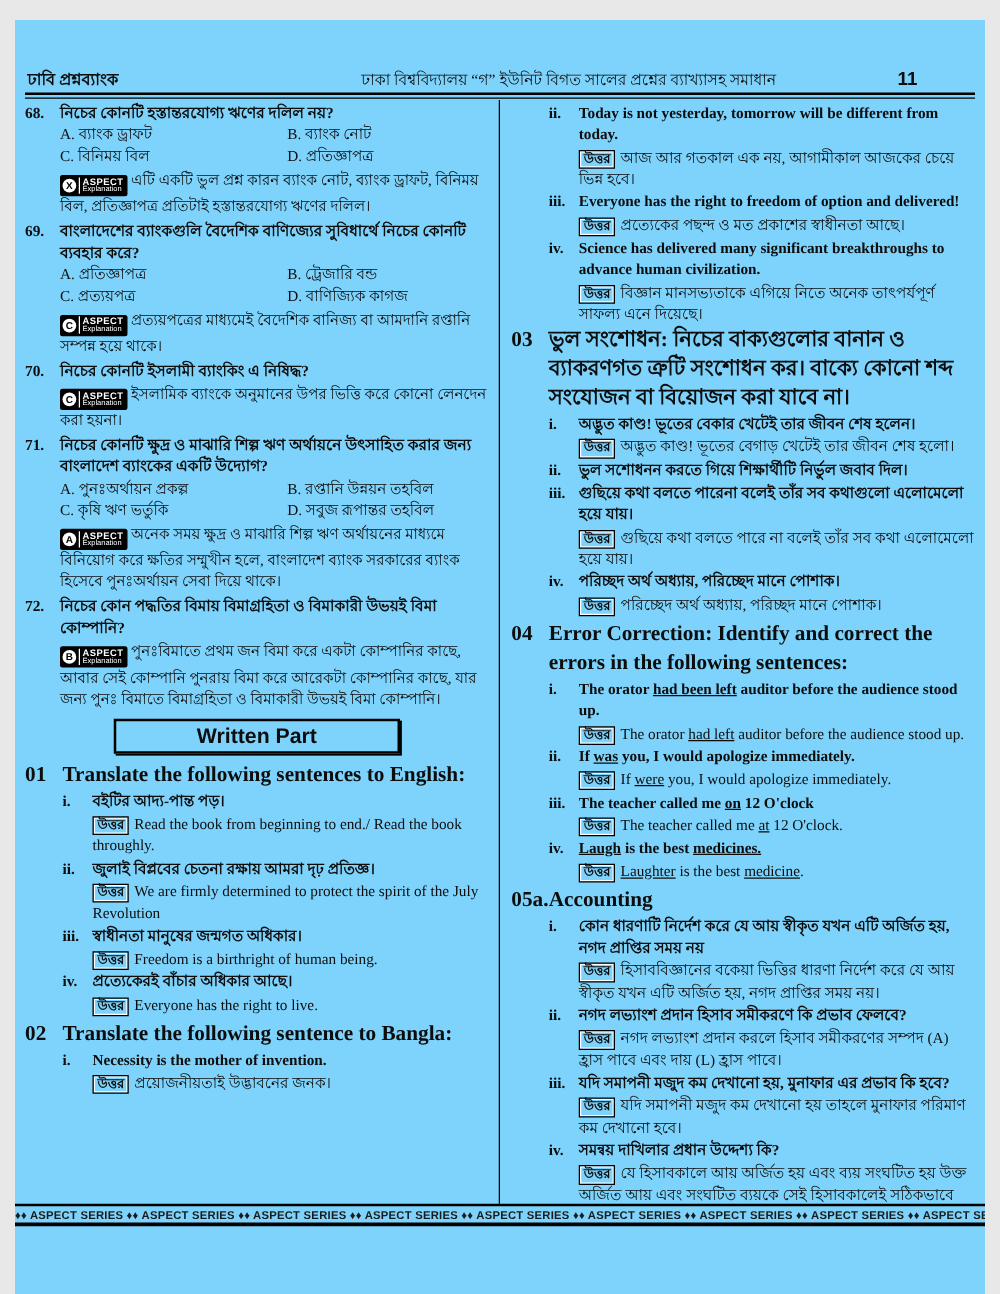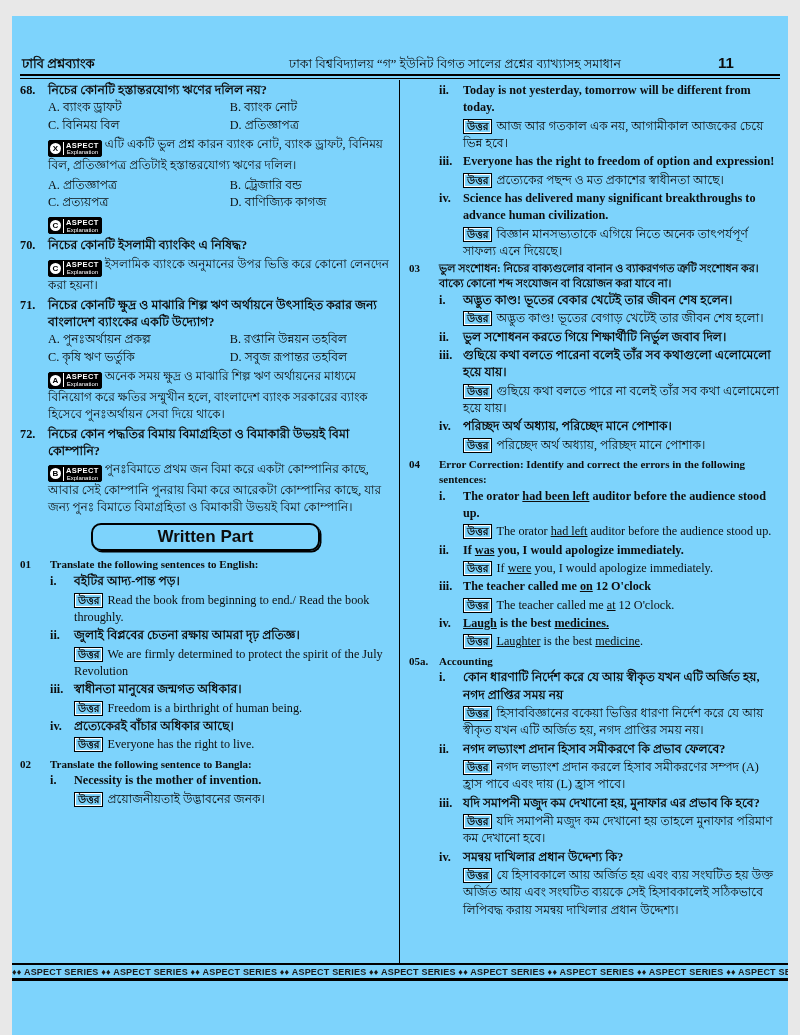--- a/index.html
+++ b/index.html
@@ -18,29 +18,29 @@
   .q-head{display:flex;font-weight:bold;font-size:12.3px;line-height:1.4;}
   .q-num{width:28px;flex:none;}
   .q-text{flex:1;}
   .opts{display:grid;grid-template-columns:53% 47%;padding-left:28px;font-size:12.2px;line-height:1.45;}
   .expl{padding-left:28px;font-size:12px;line-height:1.42;margin-top:1px;}
   .aspect-badge{display:inline-flex;align-items:center;background:#000;color:#fff;border:1px solid #000;
       border-radius:2px;padding:0 2px 0 1px;margin-right:3px;vertical-align:-3px;height:15px;}
   .ab-circle{display:inline-flex;align-items:center;justify-content:center;width:11px;height:11px;background:#fff;
       color:#000;border-radius:50%;font-family:"Liberation Sans",sans-serif;font-weight:bold;font-size:8px;margin-right:2px;flex:none;}
   .ab-col{display:flex;flex-direction:column;line-height:1;font-family:"Liberation Sans",sans-serif;
-      border-left:1px solid #fff;padding-left:2px;text-align:center;}
+      border-left:1px solid #fff;padding-left:2px;}
   .ab-top{font-weight:bold;font-size:7.5px;letter-spacing:0.4px;}
   .ab-bot{font-size:6px;}
   .ans-badge{display:inline-block;border:1px solid #000;box-shadow:0 0 0 1px #fff inset;padding:0 3px;
       font-weight:bold;font-size:10.5px;line-height:1.25;margin-right:4px;}
-  .wp-box{width:225px;margin:7px auto 6px;border:2.5px solid #000;border-radius:10px;box-shadow:1.5px 1.5px 0 #000;
+  .wp-box{width:225px;margin:7px auto 6px;border:2.5px solid #000;border-radius:0;box-shadow:1.5px 1.5px 0 #000;
       text-align:center;font-family:"Liberation Sans","DejaVu Sans",sans-serif;font-weight:bold;font-size:17px;padding:2px 0;}
   .sec{margin-bottom:3px;}
-  .sec-head{display:flex;font-weight:bold;font-size:11px;line-height:1.35;font-family:"Liberation Serif",serif;margin-bottom:1px;}
+  .sec-head{display:flex;font-weight:bold;font-size:17px;line-height:1.35;font-family:"Liberation Serif",serif;margin-bottom:1px;}
   .sec-num{width:30px;flex:none;}
   .sec-title{flex:1;}
   .item{padding-left:30px;font-size:12.2px;line-height:1.42;margin-bottom:1px;}
   .it-head{display:flex;font-weight:bold;}
   .it-roman{width:24px;flex:none;}
   .it-prompt{flex:1;}
   .it-ans{padding-left:24px;margin-top:1px;}
   .useg{text-decoration:underline;}
   .footer{position:absolute;left:0;right:0;top:947px;border-top:2px solid #000;border-bottom:3.5px solid #000;
       text-align:center;font-family:"Liberation Sans","DejaVu Sans",sans-serif;font-size:9px;font-weight:bold;
@@ -73,33 +73,37 @@
             </div>
             <div class="expl"><span class="aspect-badge">
                 <span class="ab-circle">X</span>
                 <span class="ab-col">
                   <span class="ab-top">ASPECT</span>
                   <span class="ab-bot">Explanation</span>
                 </span>
               </span><span>এটি একটি ভুল প্রশ্ন কারন ব্যাংক নোট, ব্যাংক ড্রাফট, বিনিময় বিল, প্রতিজ্ঞাপত্র প্রতিটাই হস্তান্তরযোগ্য ঋণের দলিল।</span></div>
           </div>
           <div class="q">
+            <div class="q-head">
+              <span class="q-num">69.</span>
+              <span class="q-text">বাংলাদেশের ব্যাংকগুলি বৈদেশিক বাণিজ্যের সুবিধার্থে নিচের কোনটি ব্যবহার করে?</span>
+            </div>
             <div class="opts">
               <div><span>A. </span><span>প্রতিজ্ঞাপত্র</span></div>
               <div><span>B. </span><span>ট্রেজারি বন্ড</span></div>
               <div><span>C. </span><span>প্রত্যয়পত্র</span></div>
               <div><span>D. </span><span>বাণিজ্যিক কাগজ</span></div>
             </div>
             <div class="expl"><span class="aspect-badge">
                 <span class="ab-circle">C</span>
                 <span class="ab-col">
                   <span class="ab-top">ASPECT</span>
                   <span class="ab-bot">Explanation</span>
                 </span>
-              </span></div>
+              </span><span>প্রত্যয়পত্রের মাধ্যমেই বৈদেশিক বানিজ্য বা আমদানি রপ্তানি সম্পন্ন হয়ে থাকে।</span></div>
           </div>
           <div class="q">
             <div class="q-head">
               <span class="q-num">70.</span>
               <span class="q-text">নিচের কোনটি ইসলামী ব্যাংকিং এ নিষিদ্ধ?</span>
             </div>
             <div class="expl"><span class="aspect-badge">
                 <span class="ab-circle">C</span>
                 <span class="ab-col">
                   <span class="ab-top">ASPECT</span>
@@ -196,21 +200,21 @@
           <div class="item">
             <div class="it-head">
               <span class="it-roman">ii.</span>
               <span class="it-prompt"><span>Today is not yesterday, tomorrow will be different from today.</span></span>
             </div>
             <div class="it-ans"><span class="ans-badge">উত্তর</span><span><span>আজ আর গতকাল এক নয়, আগামীকাল আজকের চেয়ে ভিন্ন হবে।</span></span></div>
           </div>
           <div class="item">
             <div class="it-head">
               <span class="it-roman">iii.</span>
-              <span class="it-prompt"><span>Everyone has the right to freedom of option and expression!</span></span>
+              <span class="it-prompt"><span>Everyone has the right to freedom of option and delivered!</span></span>
             </div>
             <div class="it-ans"><span class="ans-badge">উত্তর</span><span><span>প্রত্যেকের পছন্দ ও মত প্রকাশের স্বাধীনতা আছে।</span></span></div>
           </div>
           <div class="item">
             <div class="it-head">
               <span class="it-roman">iv.</span>
               <span class="it-prompt"><span>Science has delivered many significant breakthroughs to advance human civilization.</span></span>
             </div>
             <div class="it-ans"><span class="ans-badge">উত্তর</span><span><span>বিজ্ঞান মানসভ্যতাকে এগিয়ে নিতে অনেক তাৎপর্যপূর্ণ সাফল্য এনে দিয়েছে।</span></span></div>
           </div>

